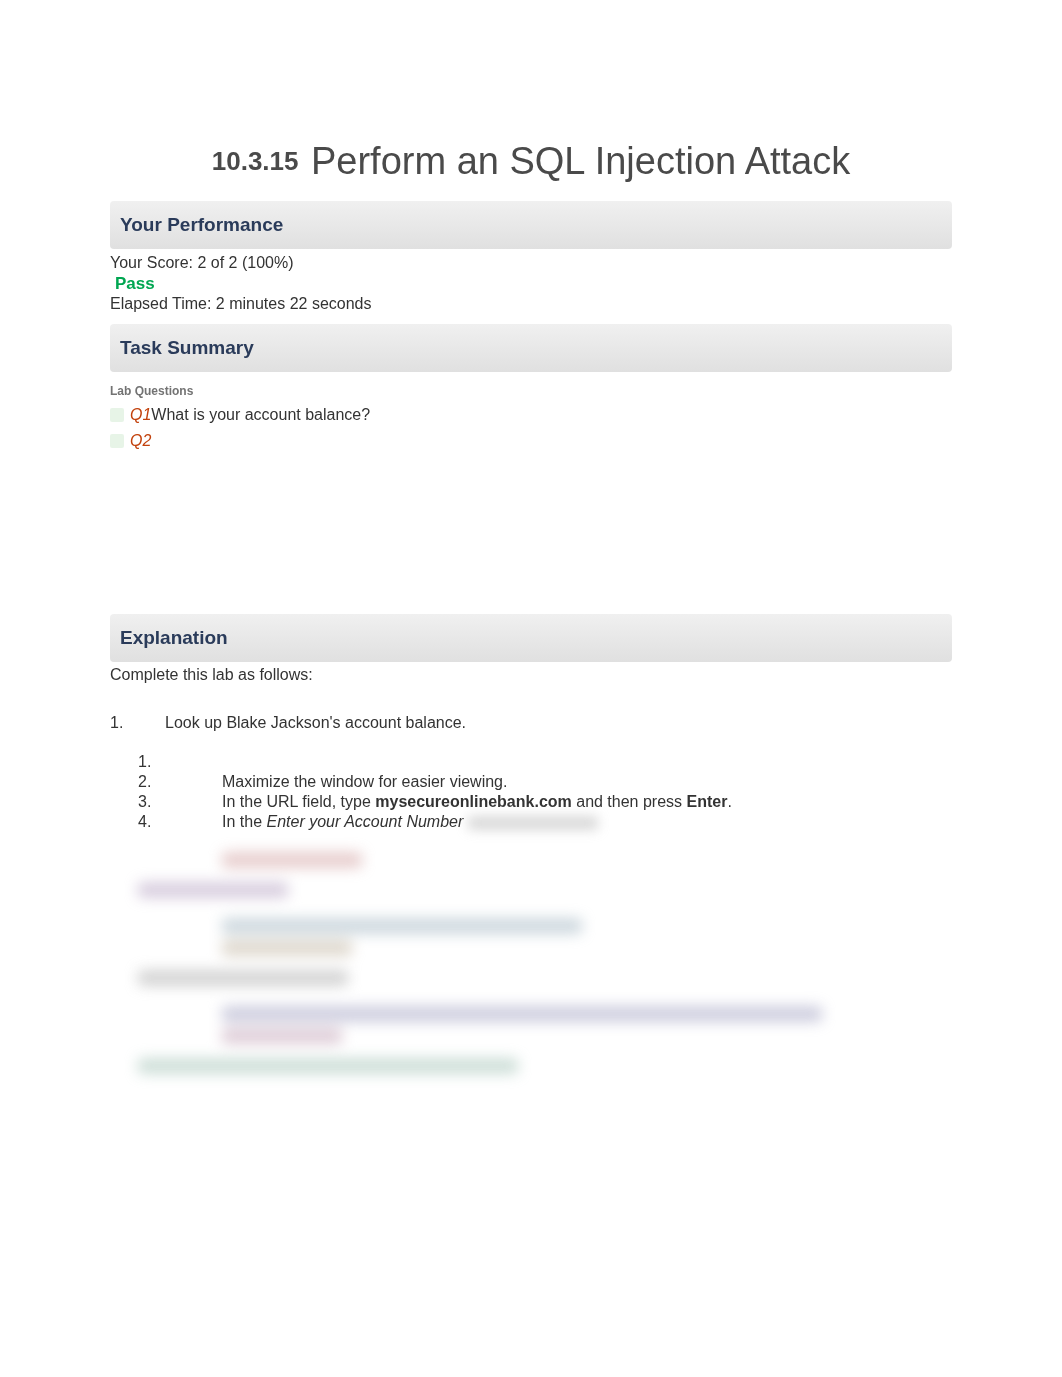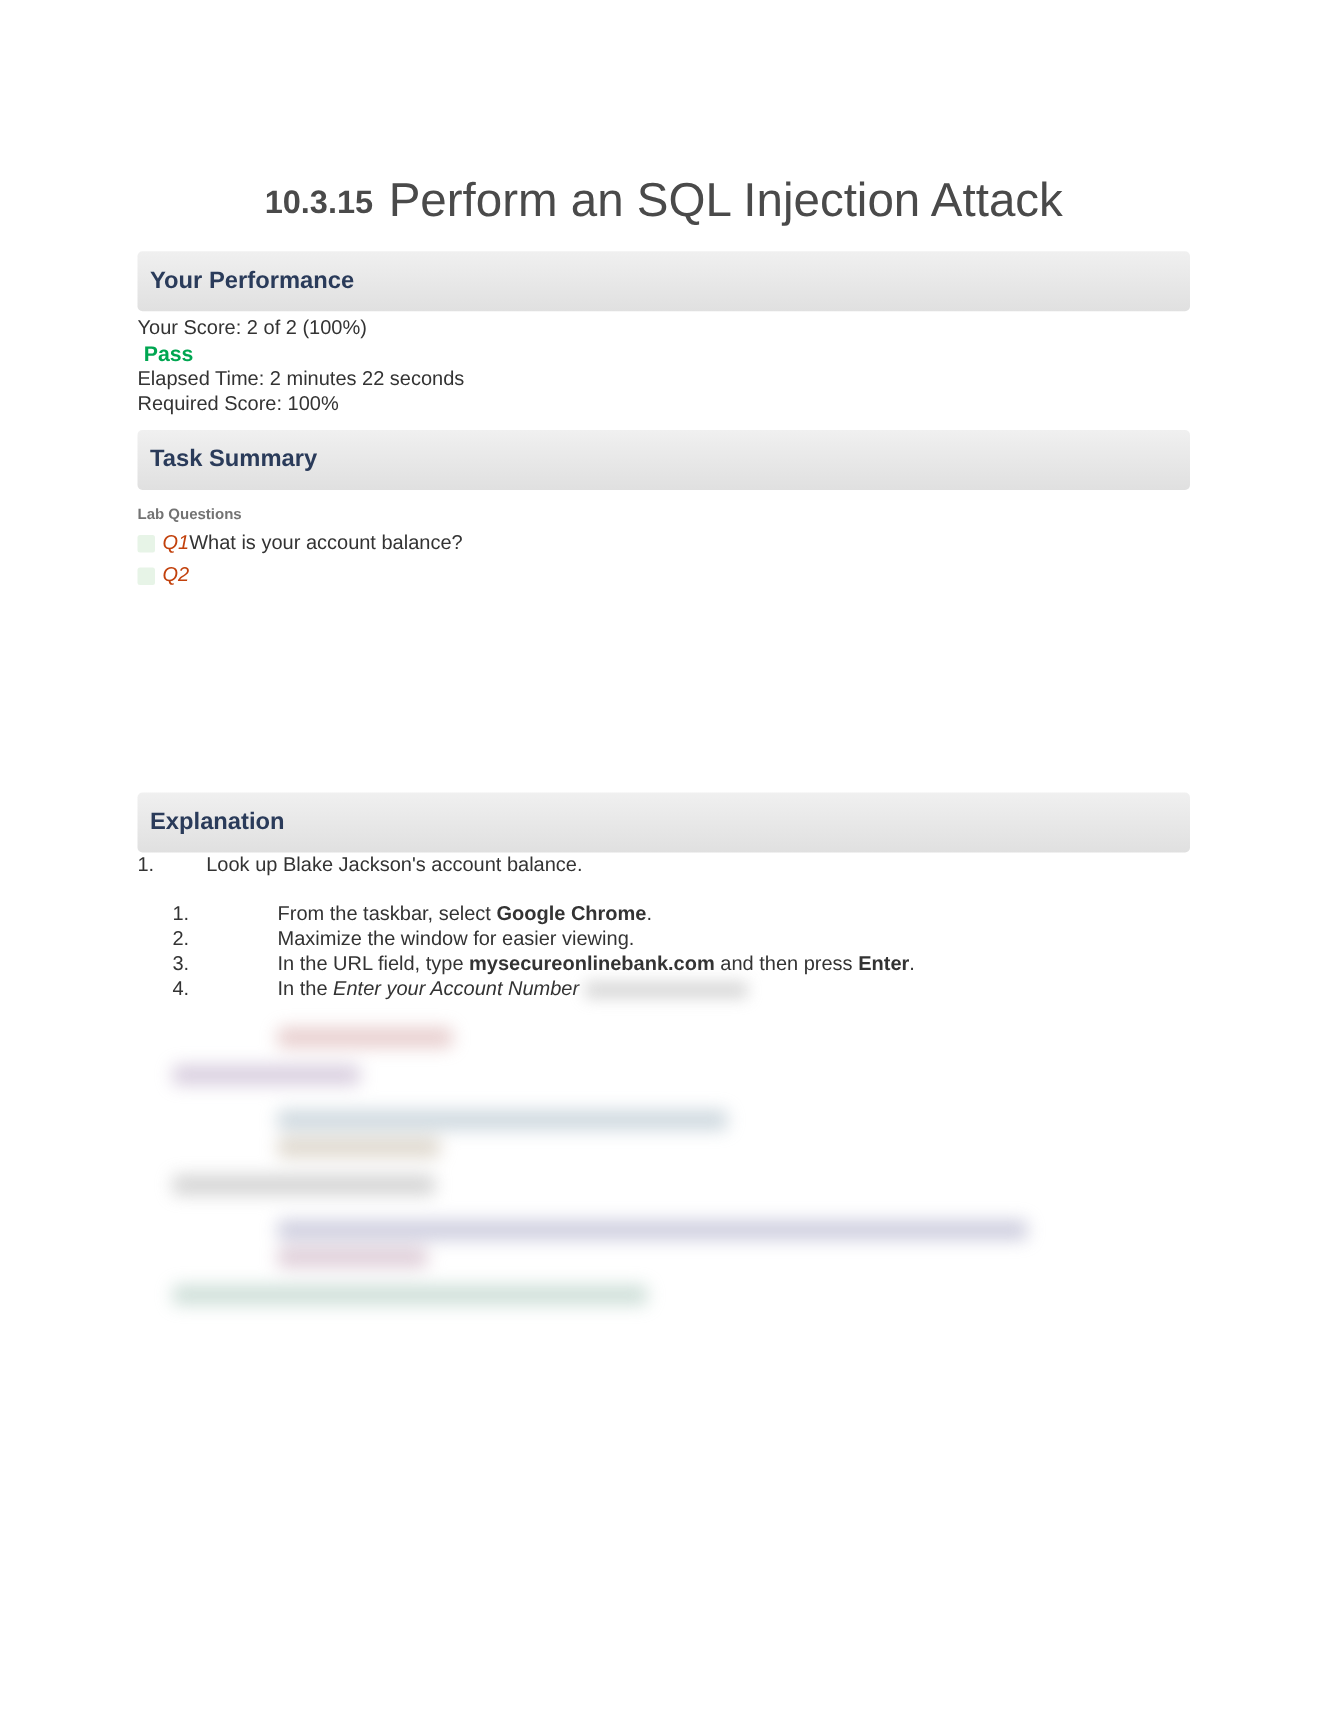--- a/index.html
+++ b/index.html
@@ -169,54 +169,48 @@
 <div class="perf-block">
   <div>
     <span>Your Score:</span>
     <span>2 of 2 (100%)</span>
   </div>
   <div class="pass-status">Pass</div>
   <div>
     <span>Elapsed Time:</span>
     <span>2 minutes 22 seconds</span>
   </div>
-  <div>
-    <span>Required Score:</span>
-    <span>100%</span>
-  </div>
 </div>
 
 <div class="section-header">Task Summary</div>
 <div class="task-sub">Lab Questions</div>
 
 <div class="question-row">
   <span class="q-marker"></span>
   <span class="q-id">Q1</span>
   <span class="q-text">What is your account balance?</span>
 </div>
 <div class="question-row">
   <span class="q-marker"></span>
   <span class="q-id">Q2</span>
 </div>
 
 <div class="explanation-block">
   <div class="section-header">Explanation</div>
+  <div class="explanation-intro">Complete this lab as follows:</div>
 
   <ol class="ol-main">
     <li>
       <div class="main-step-row">
         <span class="main-num">1.</span>
         <span>Look up Blake Jackson's account balance.</span>
       </div>
       <ol class="sub-steps">
         <li>
           <span class="sub-num">1.</span>
-          <span class="sub-text">
-            <span>From the taskbar, select </span><b>Google Chrome</b><span>.</span>
-          </span>
         </li>
         <li>
           <span class="sub-num">2.</span>
           <span class="sub-text">Maximize the window for easier viewing.</span>
         </li>
         <li>
           <span class="sub-num">3.</span>
           <span class="sub-text">
             <span>In the URL field, type </span><b>mysecureonlinebank.com</b><span> and then press </span><b>Enter</b><span>.</span>
           </span>

